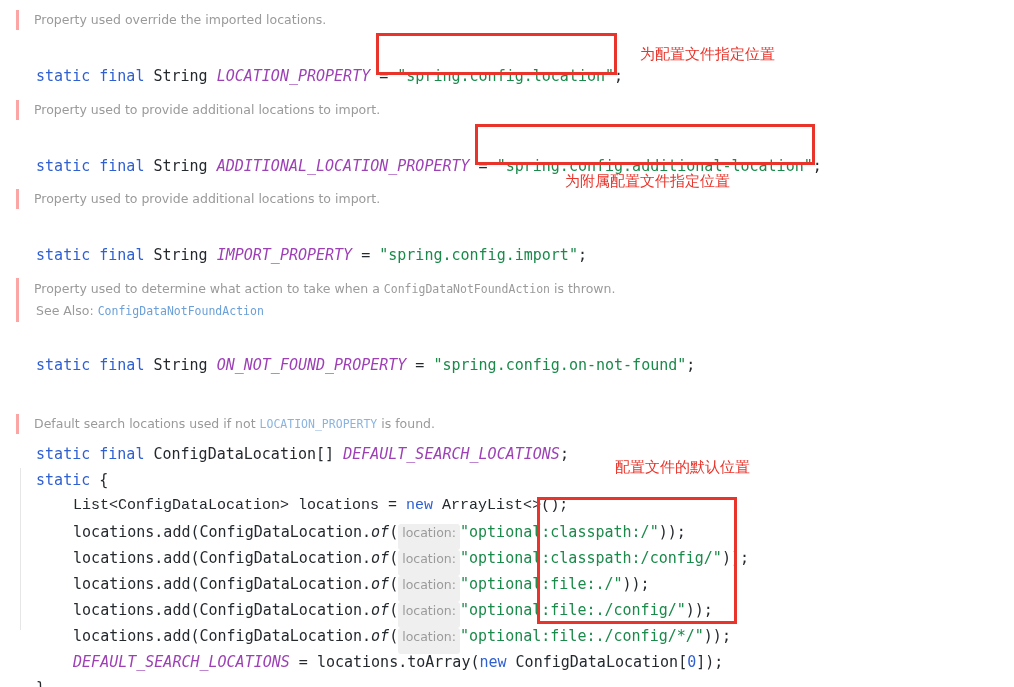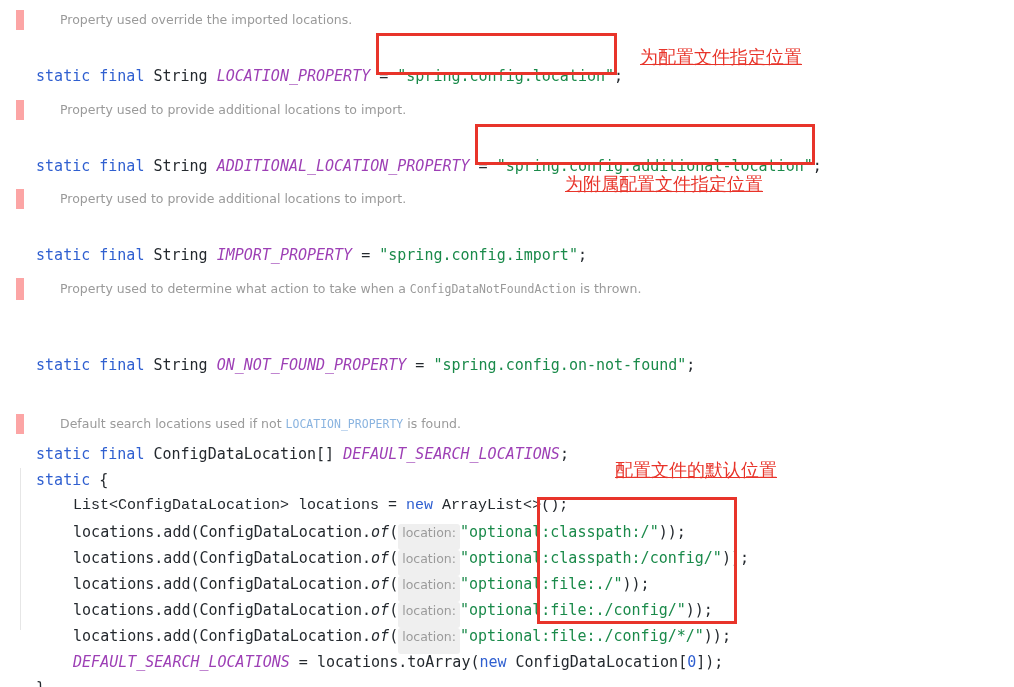--- a/index.html
+++ b/index.html
@@ -12,22 +12,22 @@
     height: 687px;
     position: relative;
     overflow: hidden;
     font-family: "DejaVu Sans Mono", "Liberation Mono", monospace;
     -webkit-font-smoothing: antialiased;
   }
 
   
   .doc {
     position: absolute;
-    padding-left: 36px;
-    border-left: 8px solid #fca5a5;
+    padding-left: 15px;
+    border-left: 3px solid #fca5a5;
     font-family: "DejaVu Sans", "Liberation Sans", sans-serif;
     font-size: 12.5px;
     color: #9a9a9a;
     line-height: 20px;
     white-space: nowrap;
   }
   .doc .code-ref {
     font-family: "DejaVu Sans Mono", "Liberation Mono", monospace;
     font-size: 11.5px;
     color: #9a9a9a;
@@ -75,23 +75,22 @@
   .redbox {
     position: absolute;
     border: 3px solid #e8342a;
     box-sizing: border-box;
     pointer-events: none;
   }
   .note {
     position: absolute;
     color: #e8342a;
     font-family: "DejaVu Sans", "Liberation Sans", sans-serif;
-    font-size: 18px;
+    font-size: 15px;
     white-space: nowrap;
-    text-decoration: underline;
   }
 
   
   .indent-guide {
     position: absolute;
     width: 1px;
     background: #e6e6e6;
   }
 </style>
 </head>
@@ -125,20 +124,23 @@
   <span>Property used to provide additional locations to import.</span>
 </div>
 
 <div class="code" style="left:18px; top:222px;">
   <span class="kw">static final</span><span class="plain"> </span><span class="type">String</span><span class="plain"> </span><span class="field">IMPORT_PROPERTY</span><span class="plain"> = </span><span class="str">"spring.config.import"</span><span class="plain">;</span>
 </div>
 
 <div class="doc" style="left:16px; top:278px; line-height:22px;">
   <div>
     <span>Property used to determine what action to take when a </span><span class="code-ref">ConfigDataNotFoundAction</span><span> is thrown.</span>
+  </div>
+  <div style="padding-left:2px;">
+    <span>See Also: </span><span class="link-ref">ConfigDataNotFoundAction</span>
   </div>
 </div>
 
 <div class="code" style="left:18px; top:332px;">
   <span class="kw">static final</span><span class="plain"> </span><span class="type">String</span><span class="plain"> </span><span class="field">ON_NOT_FOUND_PROPERTY</span><span class="plain"> = </span><span class="str">"spring.config.on-not-found"</span><span class="plain">;</span>
 </div>
 
 <div class="doc" style="left:16px; top:382px;margin-top:32px;">
   <span>Default search locations used if not </span><span class="blue-ref">LOCATION_PROPERTY</span><span> is found.</span>
 </div>

